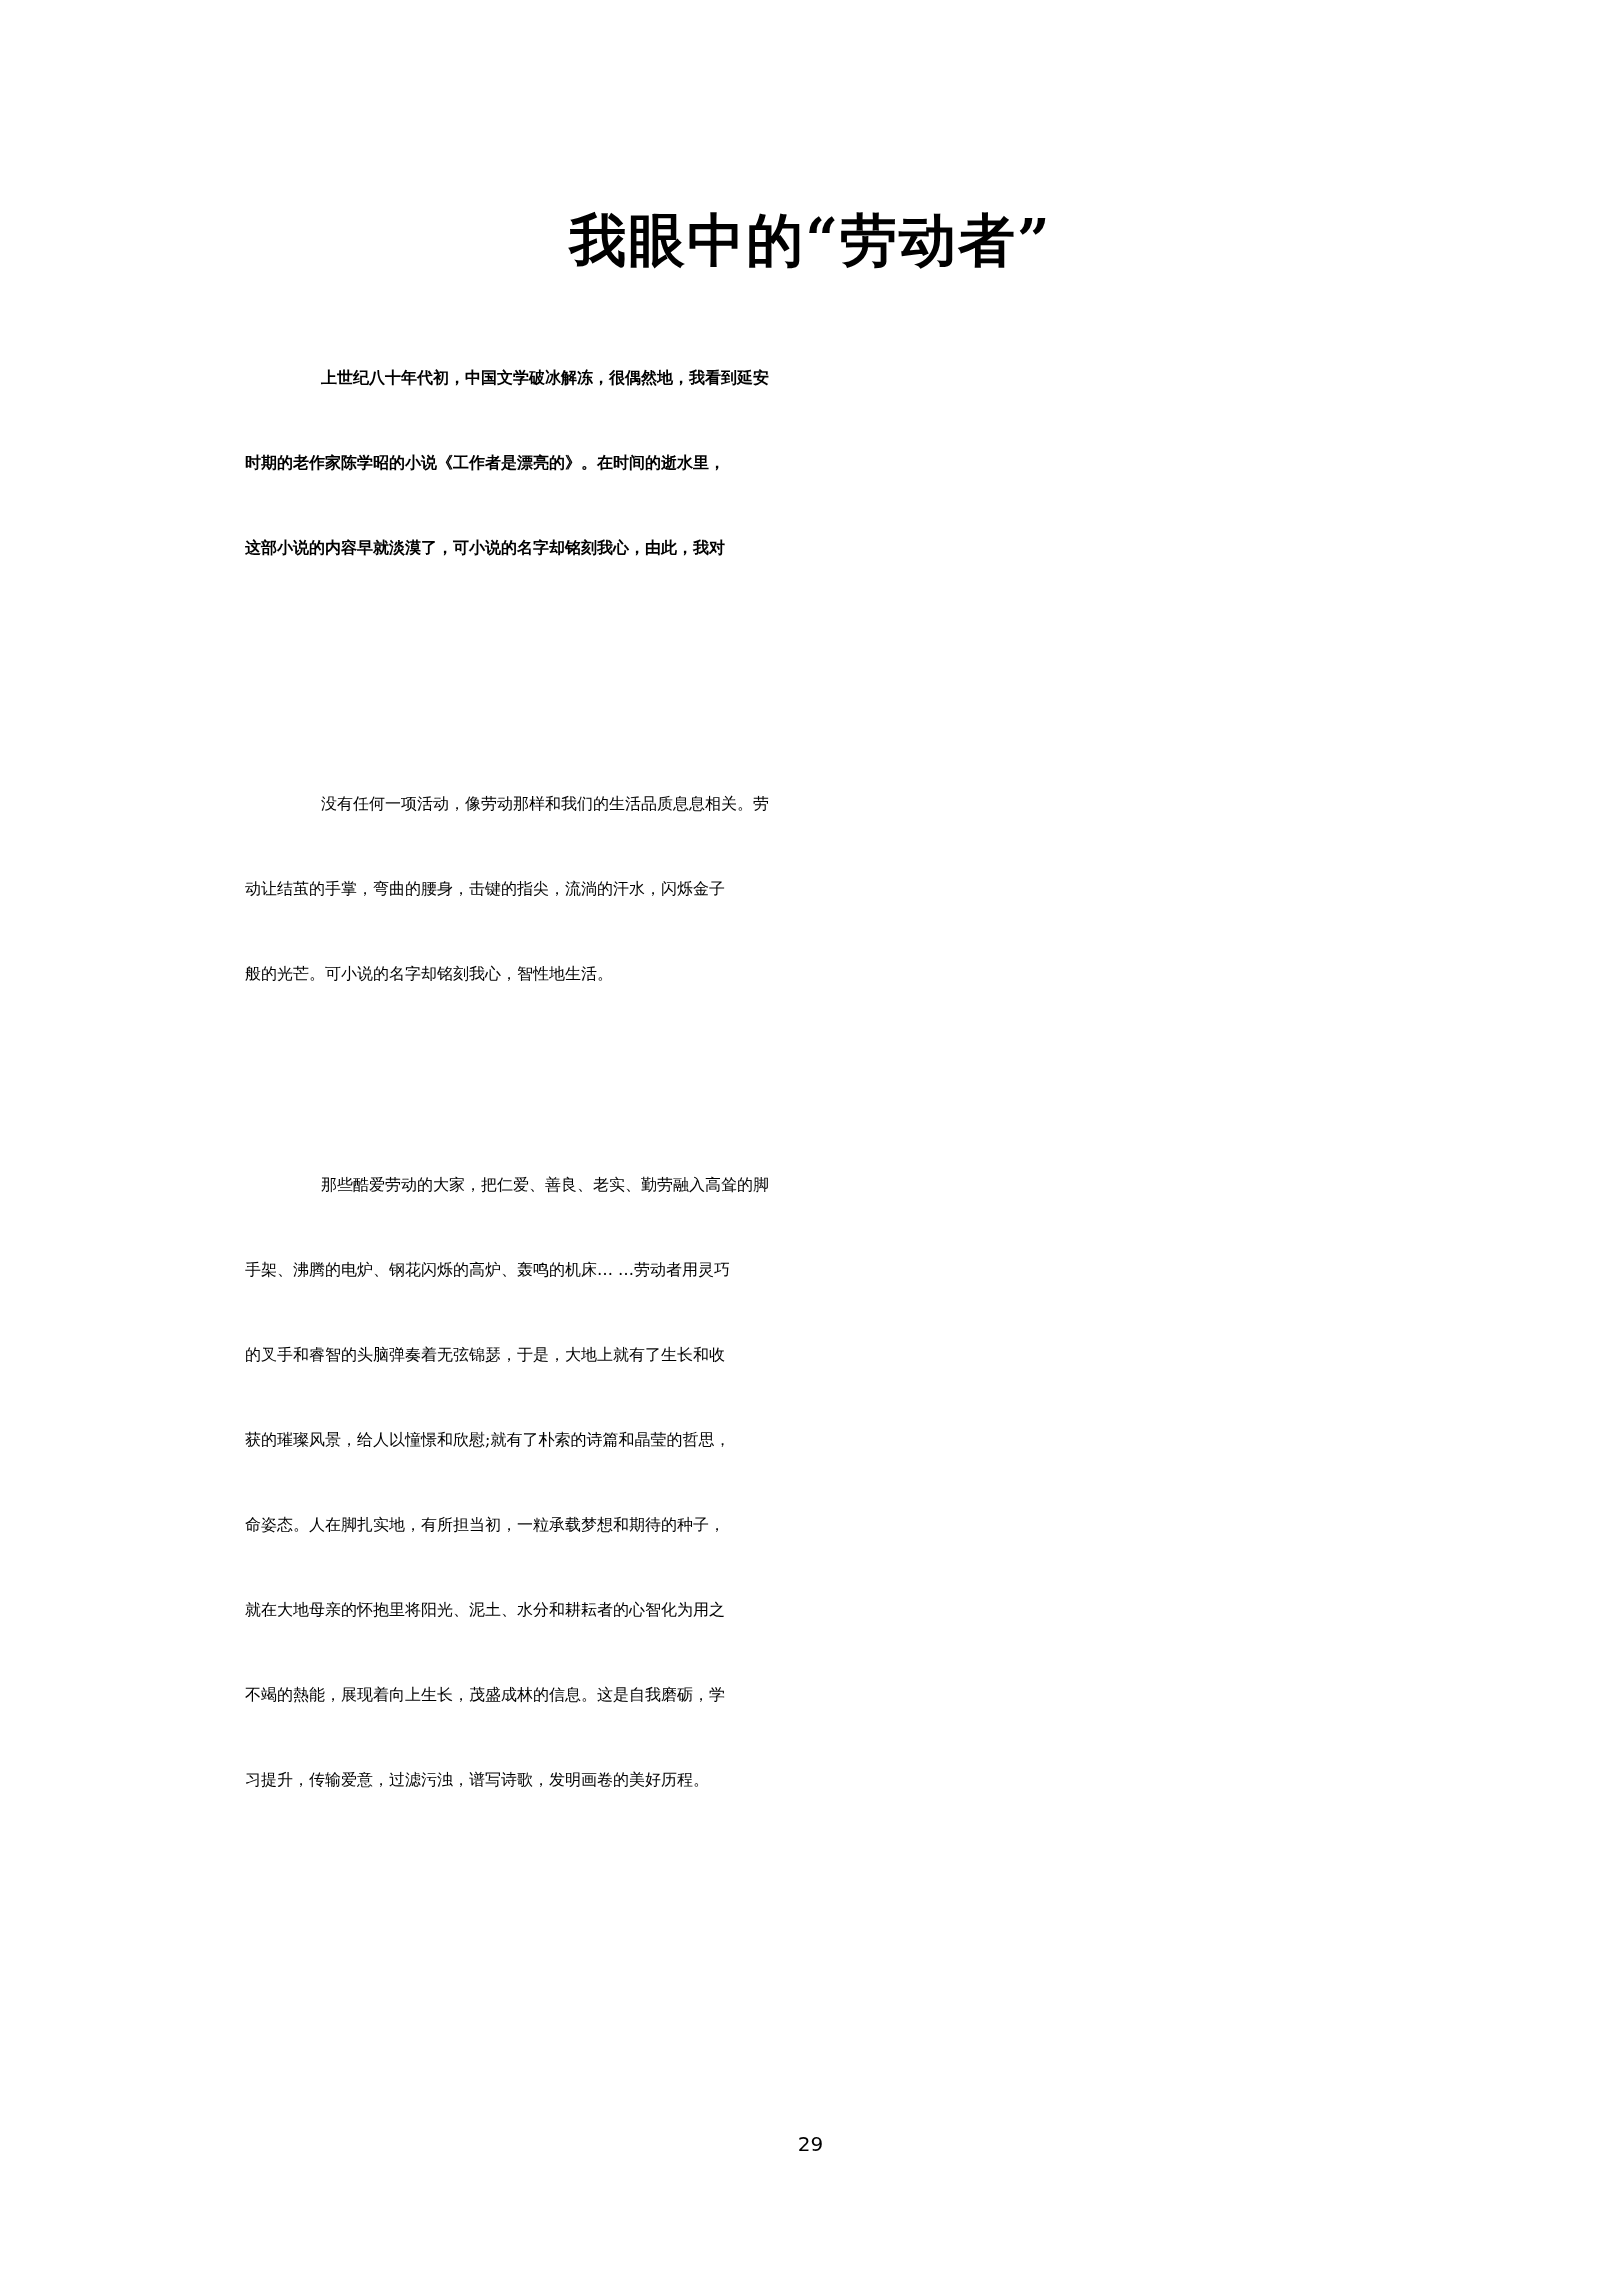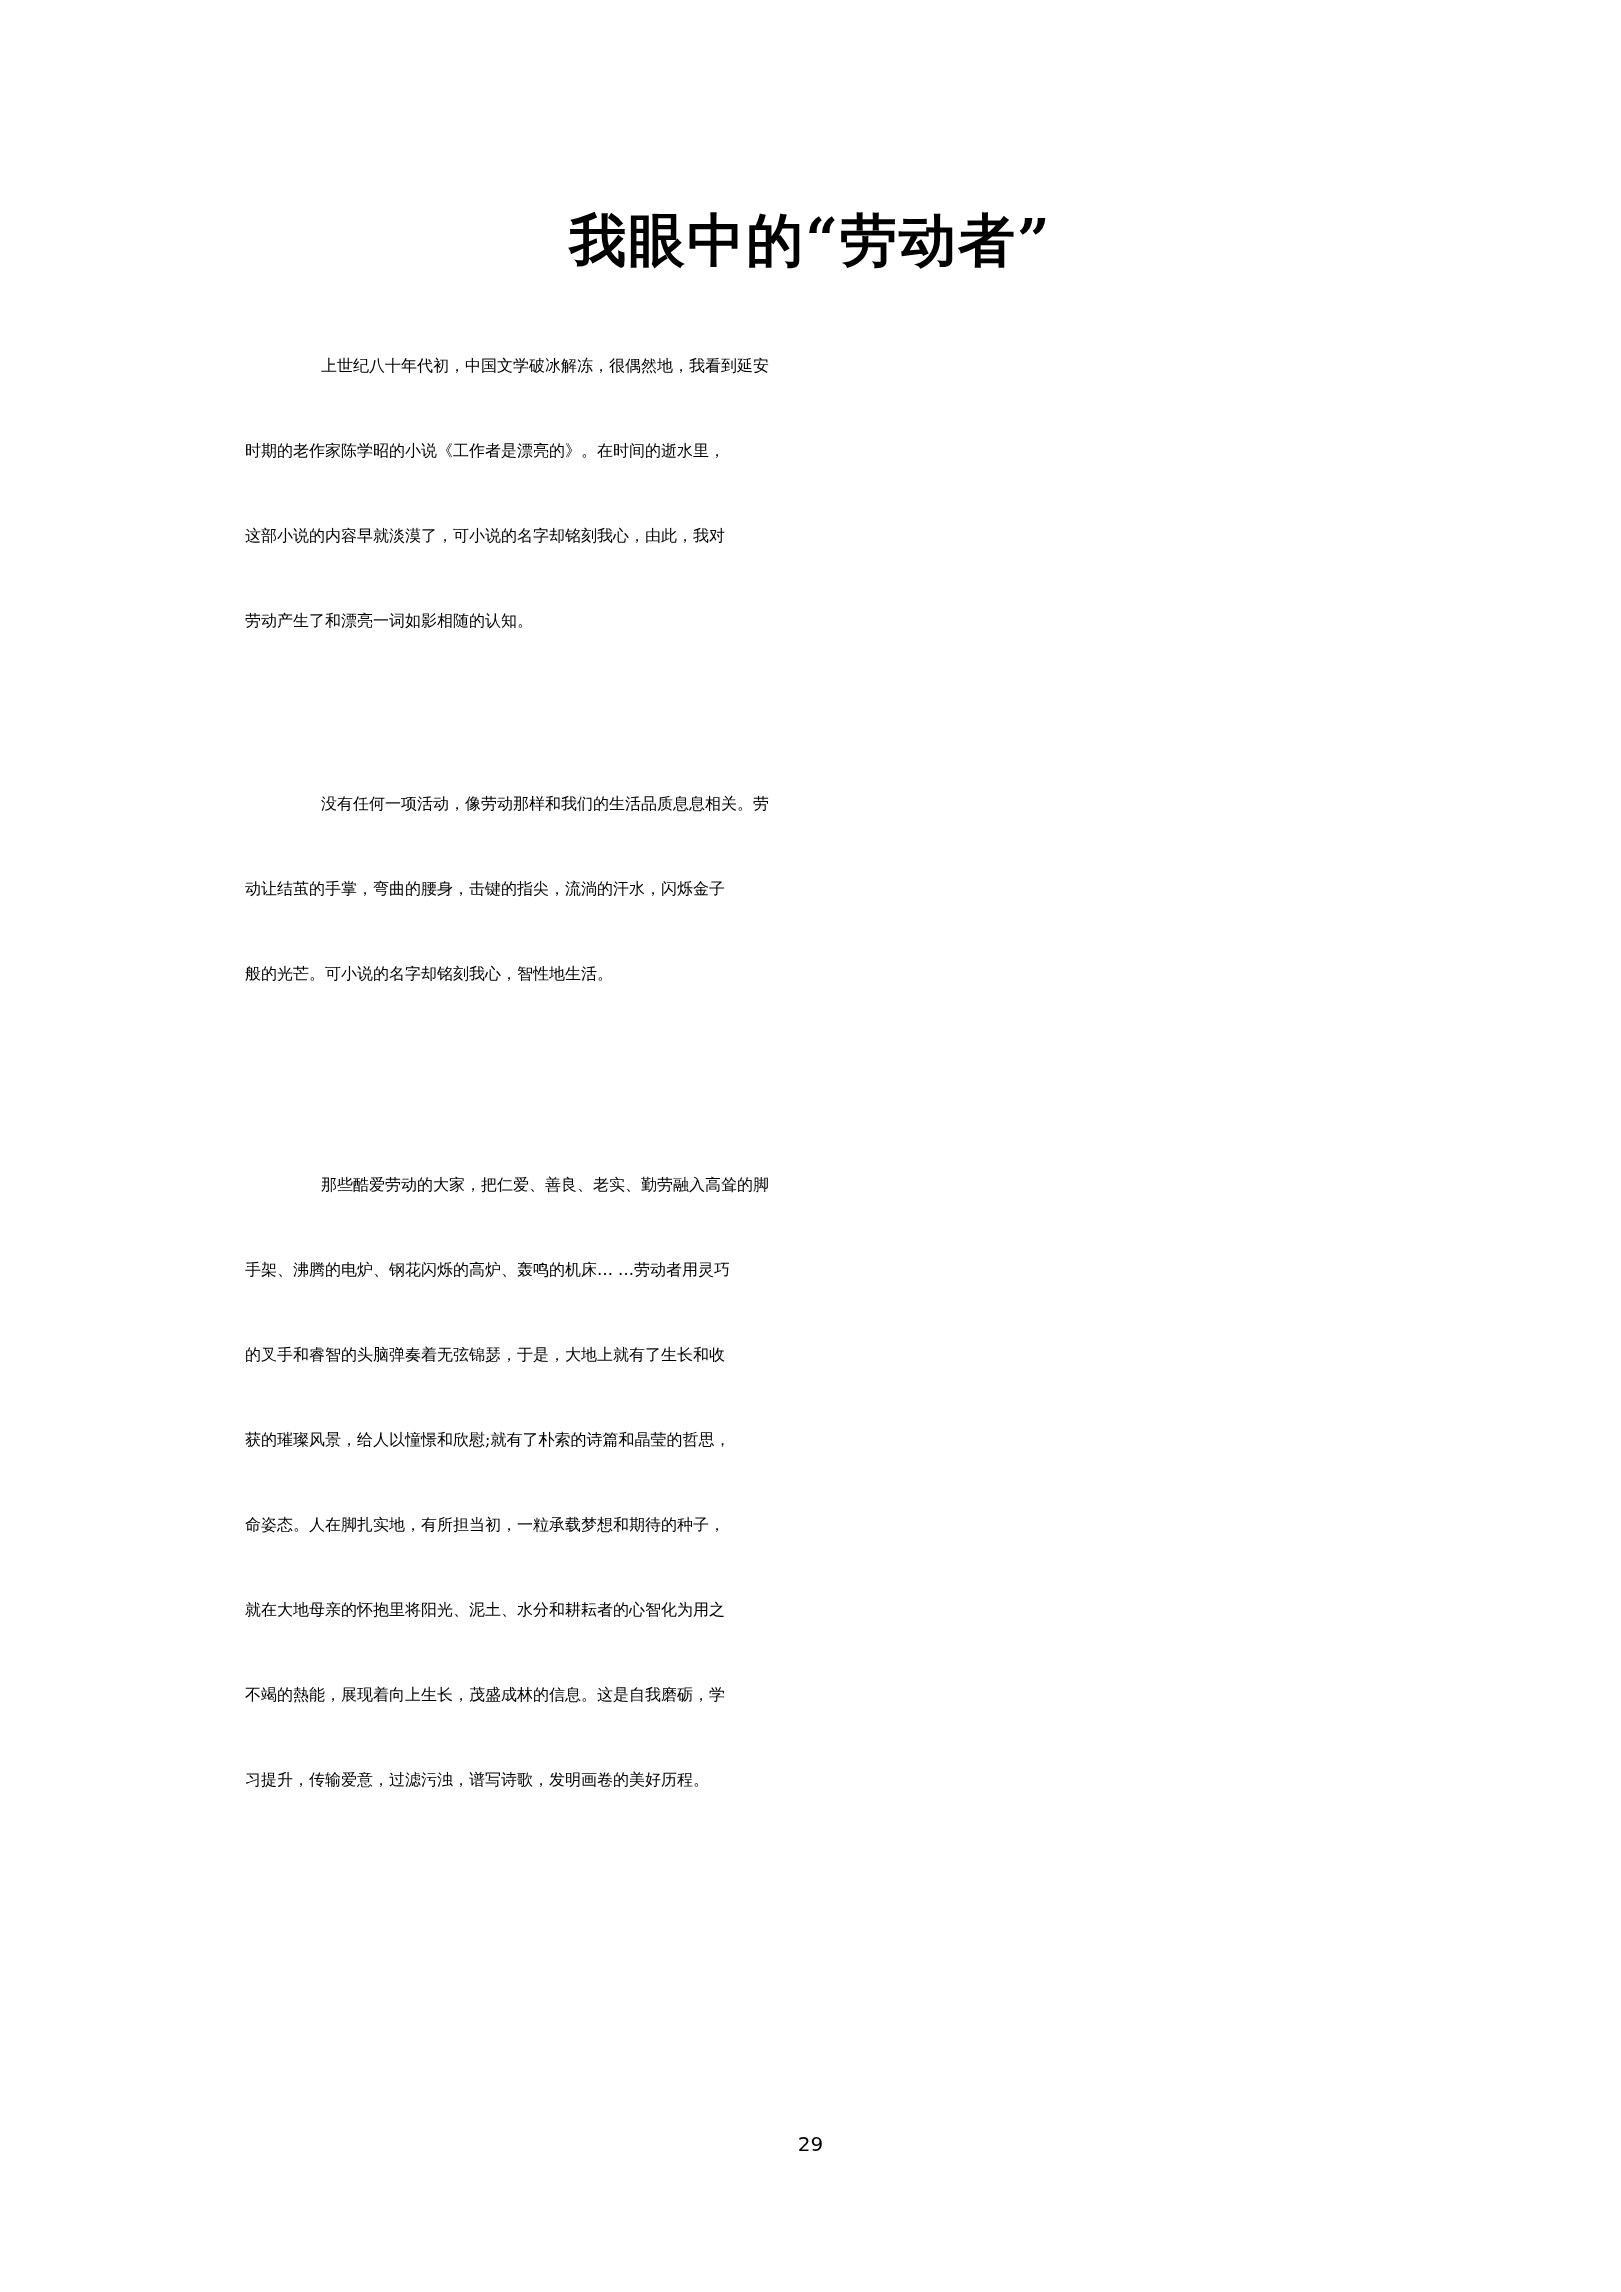--- a/index.html
+++ b/index.html
@@ -39,21 +39,21 @@
       width: 1139px;
     }
     .line {
       display: block;
       white-space: nowrap;
       height: 85px;
     }
     .line.indent {
       padding-left: 76px;
     }
-    #para-1 { top: 356px; }
+    #para-1 { top: 368px; font-weight: bold; }
     #para-2 { top: 794px; }
     #para-3 { top: 1137px; margin-top: 38px; }
     .page-number {
       position: absolute;
       top: 2132px;
       left: 0;
       width: 1621px;
       text-align: center;
       font-size: 20px;
       font-family: "DejaVu Sans", "Liberation Sans", sans-serif;
@@ -63,21 +63,20 @@
 <body>
 
 <div class="page">
 
   <div class="title">我眼中的“劳动者”</div>
 
   <div class="body-text" id="para-1">
     <span class="line indent">上世纪八十年代初，中国文学破冰解冻，很偶然地，我看到延安</span>
     <span class="line">时期的老作家陈学昭的小说《工作者是漂亮的》。在时间的逝水里，</span>
     <span class="line">这部小说的内容早就淡漠了，可小说的名字却铭刻我心，由此，我对</span>
-    <span class="line">劳动产生了和漂亮一词如影相随的认知。</span>
   </div>
 
   <div class="body-text" id="para-2">
     <span class="line indent">没有任何一项活动，像劳动那样和我们的生活品质息息相关。劳</span>
     <span class="line">动让结茧的手掌，弯曲的腰身，击键的指尖，流淌的汗水，闪烁金子</span>
     <span class="line">般的光芒。可小说的名字却铭刻我心，智性地生活。</span>
   </div>
 
   <div class="body-text" id="para-3">
     <span class="line indent">那些酷爱劳动的大家，把仁爱、善良、老实、勤劳融入高耸的脚</span>

